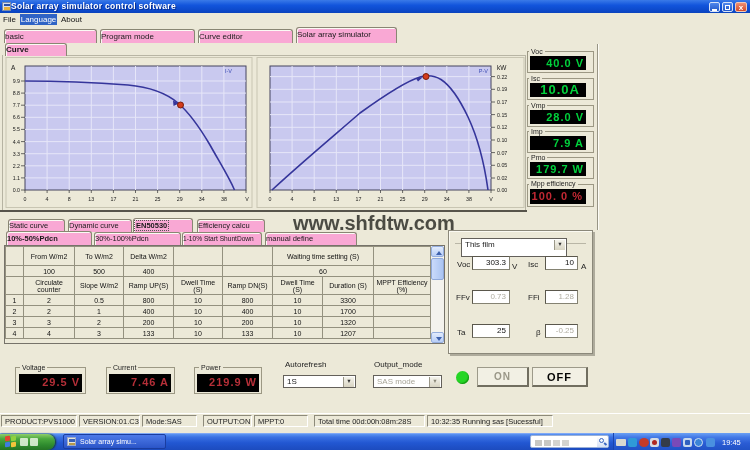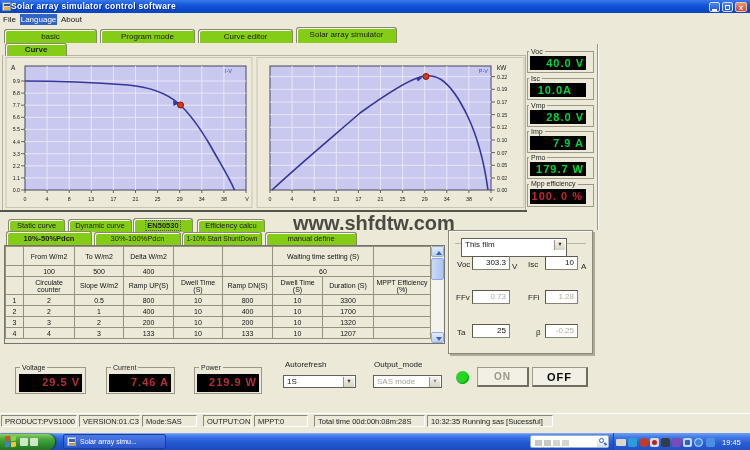--- a/index.html
+++ b/index.html
@@ -1,18 +1,18 @@
 <!DOCTYPE html>
 <html><head><meta charset="utf-8">
 <style>
 *{margin:0;padding:0;box-sizing:border-box}
 html,body{width:750px;height:450px;overflow:hidden}
 body{font-family:"Liberation Sans",sans-serif;background:#ece9d8;position:relative}
 .ab{position:absolute}
-.tab{position:absolute;background:#84cc16;border:1px solid #898673;border-bottom:none;border-radius:3px 3px 0 0;text-align:center;color:#1a1a1a;box-shadow:inset 1px 1px 0 #fbfaf4;white-space:nowrap;overflow:hidden}
+.tab{position:absolute;background:#f9a8d4;border:1px solid #898673;border-bottom:none;border-radius:3px 3px 0 0;color:#1a1a1a;box-shadow:inset 1px 1px 0 #fbfaf4;white-space:nowrap;overflow:hidden}
 .gb{position:absolute;border:1px solid #9c9884}
 .gl{position:absolute;font-size:7px;color:#222;background:#ece9d8;padding:0 2px;white-space:nowrap;line-height:7px}
 .lcd{position:absolute;background:#000;text-align:right;font-weight:bold;font-family:"Liberation Sans",sans-serif;letter-spacing:1px;overflow:hidden;white-space:nowrap}
 .in{position:absolute;background:#fff;border:1px solid #848272;border-top:1px solid #5a574c;border-left:1px solid #5a574c;font-size:8px;text-align:right;padding-right:3px;color:#111;line-height:12px;white-space:nowrap}
 .lbl{position:absolute;font-size:8px;color:#222;white-space:nowrap;line-height:8px}
 .sf{position:absolute;border:1px solid #b9b6a5;border-top-color:#8d8a7a;border-left-color:#8d8a7a;border-bottom-color:#fff;border-right-color:#fff;font-size:7.5px;color:#222;line-height:11px;padding-left:3px;white-space:nowrap;overflow:hidden}
 .cmb{position:absolute;background:#fff;border:1px solid #63605a;font-size:8px;color:#222;line-height:11px;padding-left:3px;white-space:nowrap}
 .cbtn{position:absolute;top:1px;width:11px;background:linear-gradient(#f4f3ec,#d8d4c2);border-left:1px solid #9a9788;text-align:center;color:#333;font-size:5.5px;line-height:10px}
 .btn{position:absolute;background:#f2f0e4;border:1px solid #9d9a8a;border-right:2px solid #716e60;border-bottom:2px solid #716e60;text-align:center;font-weight:bold}
 .tc{border:1px solid #94917f;padding:0;overflow:hidden}
@@ -125,21 +125,21 @@
  <path d="M416,78.5 l7,-1.5 l-5,4.5 z" fill="#35359b"></path>
  <circle cx="180.5" cy="105" r="3" fill="#d43b1c" stroke="#7c1d08" stroke-width="1"></circle>
  <circle cx="426" cy="76.5" r="3" fill="#d43b1c" stroke="#7c1d08" stroke-width="1"></circle>
 </svg>
 
 <div class="gb" style="left:527px;top:51px;width:67px;height:22px"></div>
 <div class="gl" style="left:529px;top:48px">Voc</div>
 <div class="lcd" style="left:530px;top:56px;width:56px;height:14px;color:#00d23c;font-size:11px;line-height:14px;padding-right:2px">40.0 V</div>
 <div class="gb" style="left:527px;top:78px;width:67px;height:22px"></div>
 <div class="gl" style="left:529px;top:75px">Isc</div>
-<div class="lcd" style="left:530px;top:83px;width:56px;height:14px;color:#00d23c;font-size:11px;line-height:14px;padding-right:14px">10.0A</div>
+<div class="lcd" style="left:530px;top:83px;width:56px;height:14px;color:#00d23c;font-size:13px;line-height:14px;padding-right:6px">10.0A</div>
 <div class="gb" style="left:527px;top:105px;width:67px;height:22px"></div>
 <div class="gl" style="left:529px;top:102px">Vmp</div>
 <div class="lcd" style="left:530px;top:110px;width:56px;height:14px;color:#00d23c;font-size:11px;line-height:14px;padding-right:2px">28.0 V</div>
 <div class="gb" style="left:527px;top:131px;width:67px;height:22px"></div>
 <div class="gl" style="left:529px;top:128px">Imp</div>
 <div class="lcd" style="left:530px;top:136px;width:56px;height:14px;color:#00d23c;font-size:11px;line-height:14px;padding-right:2px">7.9 A</div>
 <div class="gb" style="left:527px;top:157px;width:67px;height:22px"></div>
 <div class="gl" style="left:529px;top:154px">Pmo</div>
 <div class="lcd" style="left:530px;top:162px;width:56px;height:14px;color:#00d23c;font-size:11px;line-height:14px;padding-right:2px">179.7 W</div>
 <div class="gb" style="left:527px;top:183.5px;width:67px;height:23px"></div>

